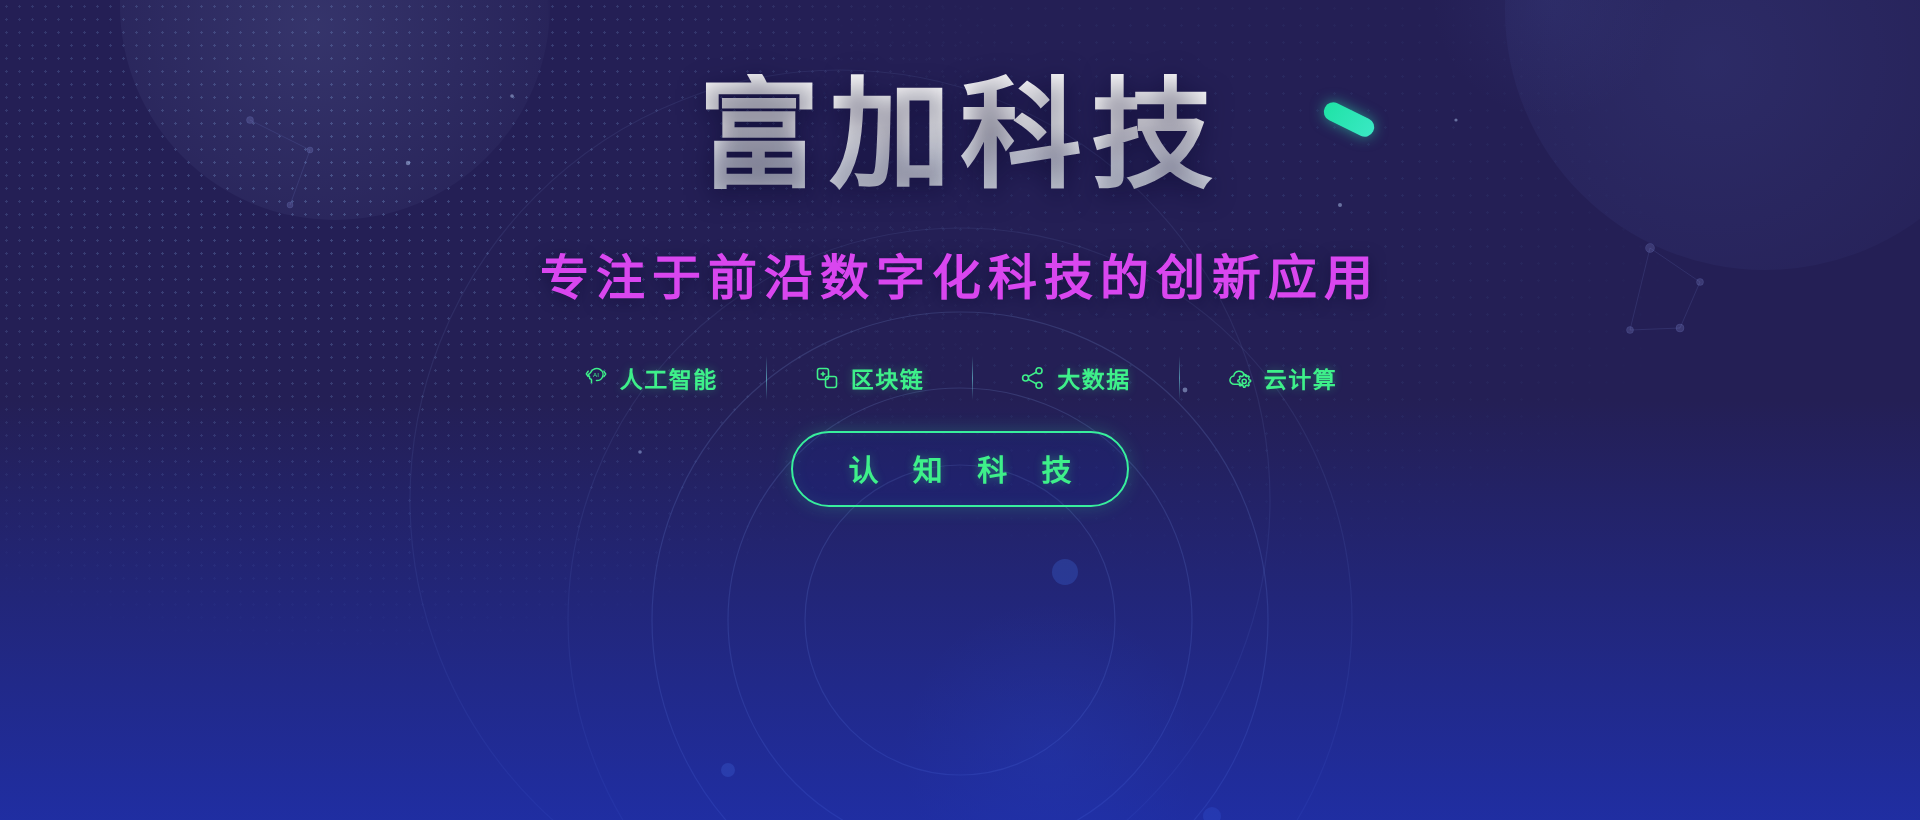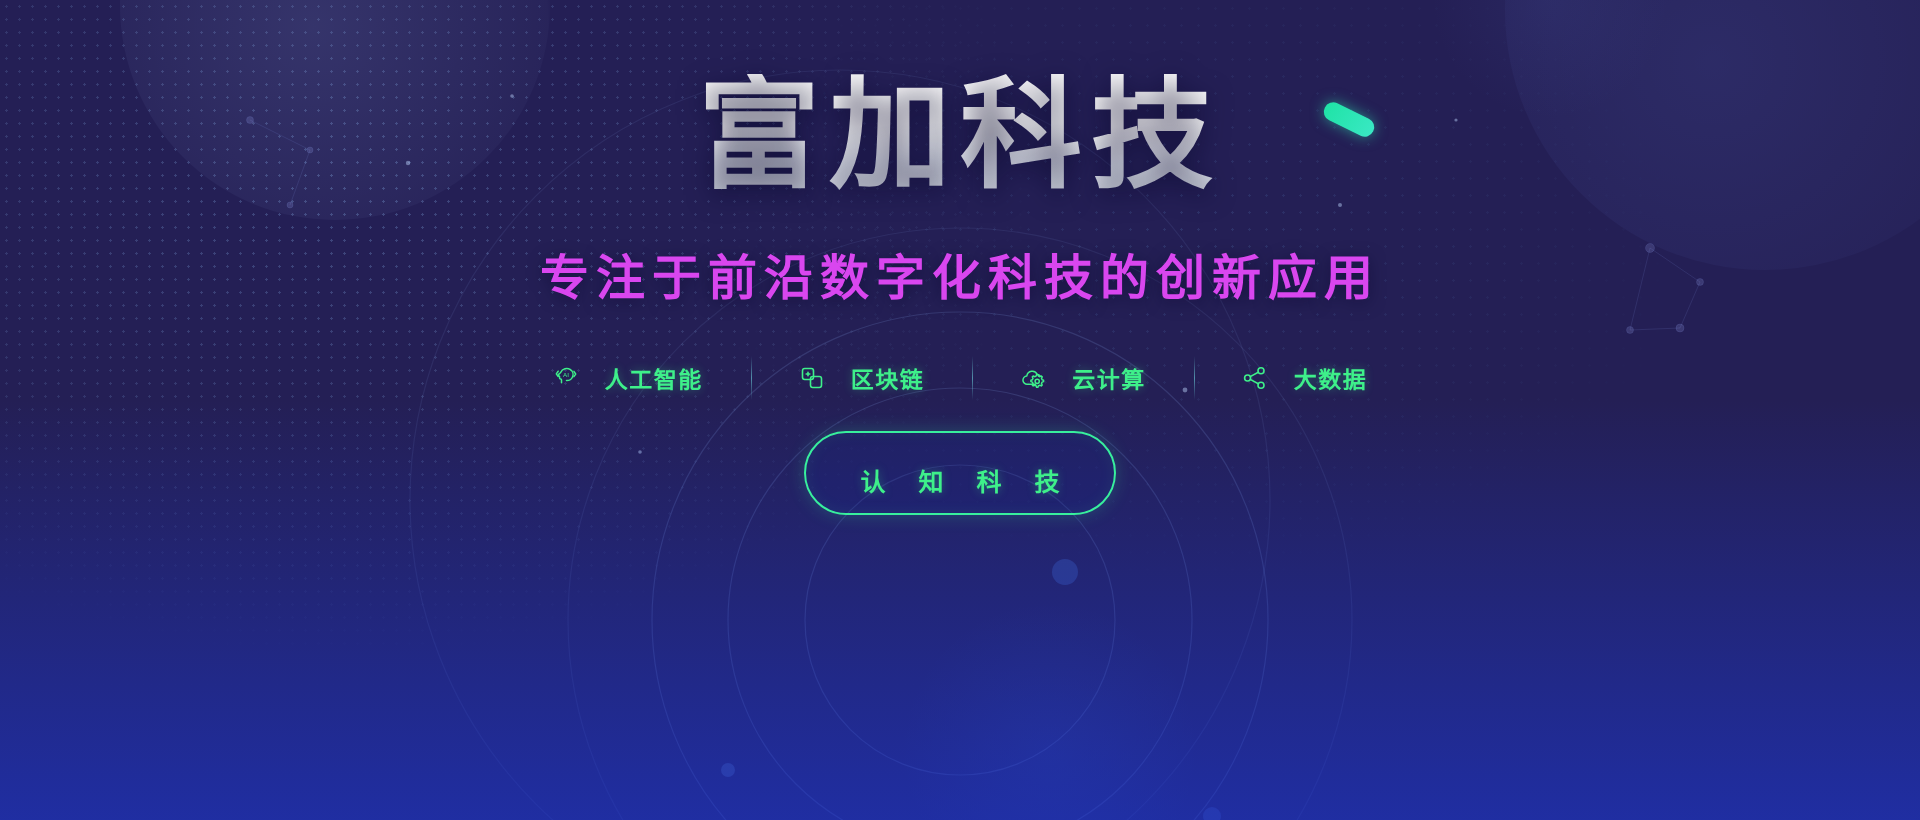--- a/index.html
+++ b/index.html
@@ -124,21 +124,21 @@
 
   
   .features {
     margin-top: 52px;
     display: flex;
     align-items: center;
   }
   .feature {
     display: flex;
     align-items: center;
-    gap: 26px;
+    gap: 11px;
     padding: 0 48px;
     position: relative;
   }
   .feature + .feature::before {
     content: "";
     position: absolute;
     left: 0;
     top: 50%;
     transform: translateY(-50%);
     width: 1px;
@@ -156,25 +156,25 @@
     font-weight: 700;
     letter-spacing: 1.5px;
     color: #3ef08a;
     text-shadow: 0 0 10px rgba(60,240,140,.32);
     white-space: nowrap;
   }
 
   
   .badge {
     margin-top: 36px;
-    padding: 29px 42px 15px;
+    padding: 13px 42px 15px;
     border: 2px solid #38ef9d;
     border-radius: 999px;
     color: #3ef08a;
-    font-size: 25px;
+    font-size: 30px;
     font-weight: 700;
     letter-spacing: 13px;
     text-indent: 13px;
     background: rgba(20,40,150,.18);
     box-shadow: 0 0 18px rgba(56,239,157,.22), inset 0 0 16px rgba(56,239,157,.07);
     text-shadow: 0 0 10px rgba(60,240,140,.35);
     white-space: nowrap;
     cursor: pointer;
   }
 </style>
@@ -406,39 +406,39 @@
             <rect x="3.5" y="3.5" width="11" height="11" rx="2.2"></rect>
             <rect x="11.5" y="11.5" width="11" height="11" rx="2.2"></rect>
             <path d="M9 7.2v3.6M7.2 9h3.6"></path>
           </svg>
         </span>
         <span class="lbl">区块链</span>
       </div>
 
       <div class="feature">
         <span class="ico">
-          <svg viewBox="0 0 26 26" fill="none" stroke="#3ef08a" stroke-width="1.5" stroke-linecap="round" stroke-linejoin="round">
-            <path d="M15.6 19.2H7.3a4.1 4.1 0 0 1-.5-8.2 5.5 5.5 0 0 1 10.5-1.4 3.9 3.9 0 0 1 2.6 1.1"></path>
-            <path d="M16.6 9.6h1.3l.5 1.5 1.5.6 1.4-.7.9.9-.7 1.4.6 1.5 1.5.5v1.3l-1.5.5-.6 1.5.7 1.4-.9.9-1.4-.7-1.5.6-.5 1.5h-1.3l-.5-1.5-1.5-.6-1.4.7-.9-.9.7-1.4-.6-1.5-1.5-.5v-1.3l1.5-.5.6-1.5-.7-1.4.9-.9 1.4.7 1.5-.6z"></path>
-            <circle cx="17.2" cy="16.3" r="2.1"></circle>
-          </svg>
-        </span>
-        <span class="lbl">云计算</span>
-      </div>
-
-      <div class="feature">
-        <span class="ico">
           <svg viewBox="0 0 26 26" fill="none" stroke="#3ef08a" stroke-width="1.6" stroke-linecap="round" stroke-linejoin="round">
             <circle cx="19" cy="5.8" r="3"></circle>
             <circle cx="5.6" cy="13" r="3"></circle>
             <circle cx="19" cy="20.2" r="3"></circle>
             <path d="M8.2 11.6 16.3 7.2M8.2 14.4l8.1 4.4"></path>
           </svg>
         </span>
         <span class="lbl">大数据</span>
       </div>
 
+      <div class="feature">
+        <span class="ico">
+          <svg viewBox="0 0 26 26" fill="none" stroke="#3ef08a" stroke-width="1.5" stroke-linecap="round" stroke-linejoin="round">
+            <path d="M15.6 19.2H7.3a4.1 4.1 0 0 1-.5-8.2 5.5 5.5 0 0 1 10.5-1.4 3.9 3.9 0 0 1 2.6 1.1"></path>
+            <path d="M16.6 9.6h1.3l.5 1.5 1.5.6 1.4-.7.9.9-.7 1.4.6 1.5 1.5.5v1.3l-1.5.5-.6 1.5.7 1.4-.9.9-1.4-.7-1.5.6-.5 1.5h-1.3l-.5-1.5-1.5-.6-1.4.7-.9-.9.7-1.4-.6-1.5-1.5-.5v-1.3l1.5-.5.6-1.5-.7-1.4.9-.9 1.4.7 1.5-.6z"></path>
+            <circle cx="17.2" cy="16.3" r="2.1"></circle>
+          </svg>
+        </span>
+        <span class="lbl">云计算</span>
+      </div>
+
     </div>
 
     <div class="badge">认 知 科 技</div>
 
   </div>
 </div>
 
 </body></html>

